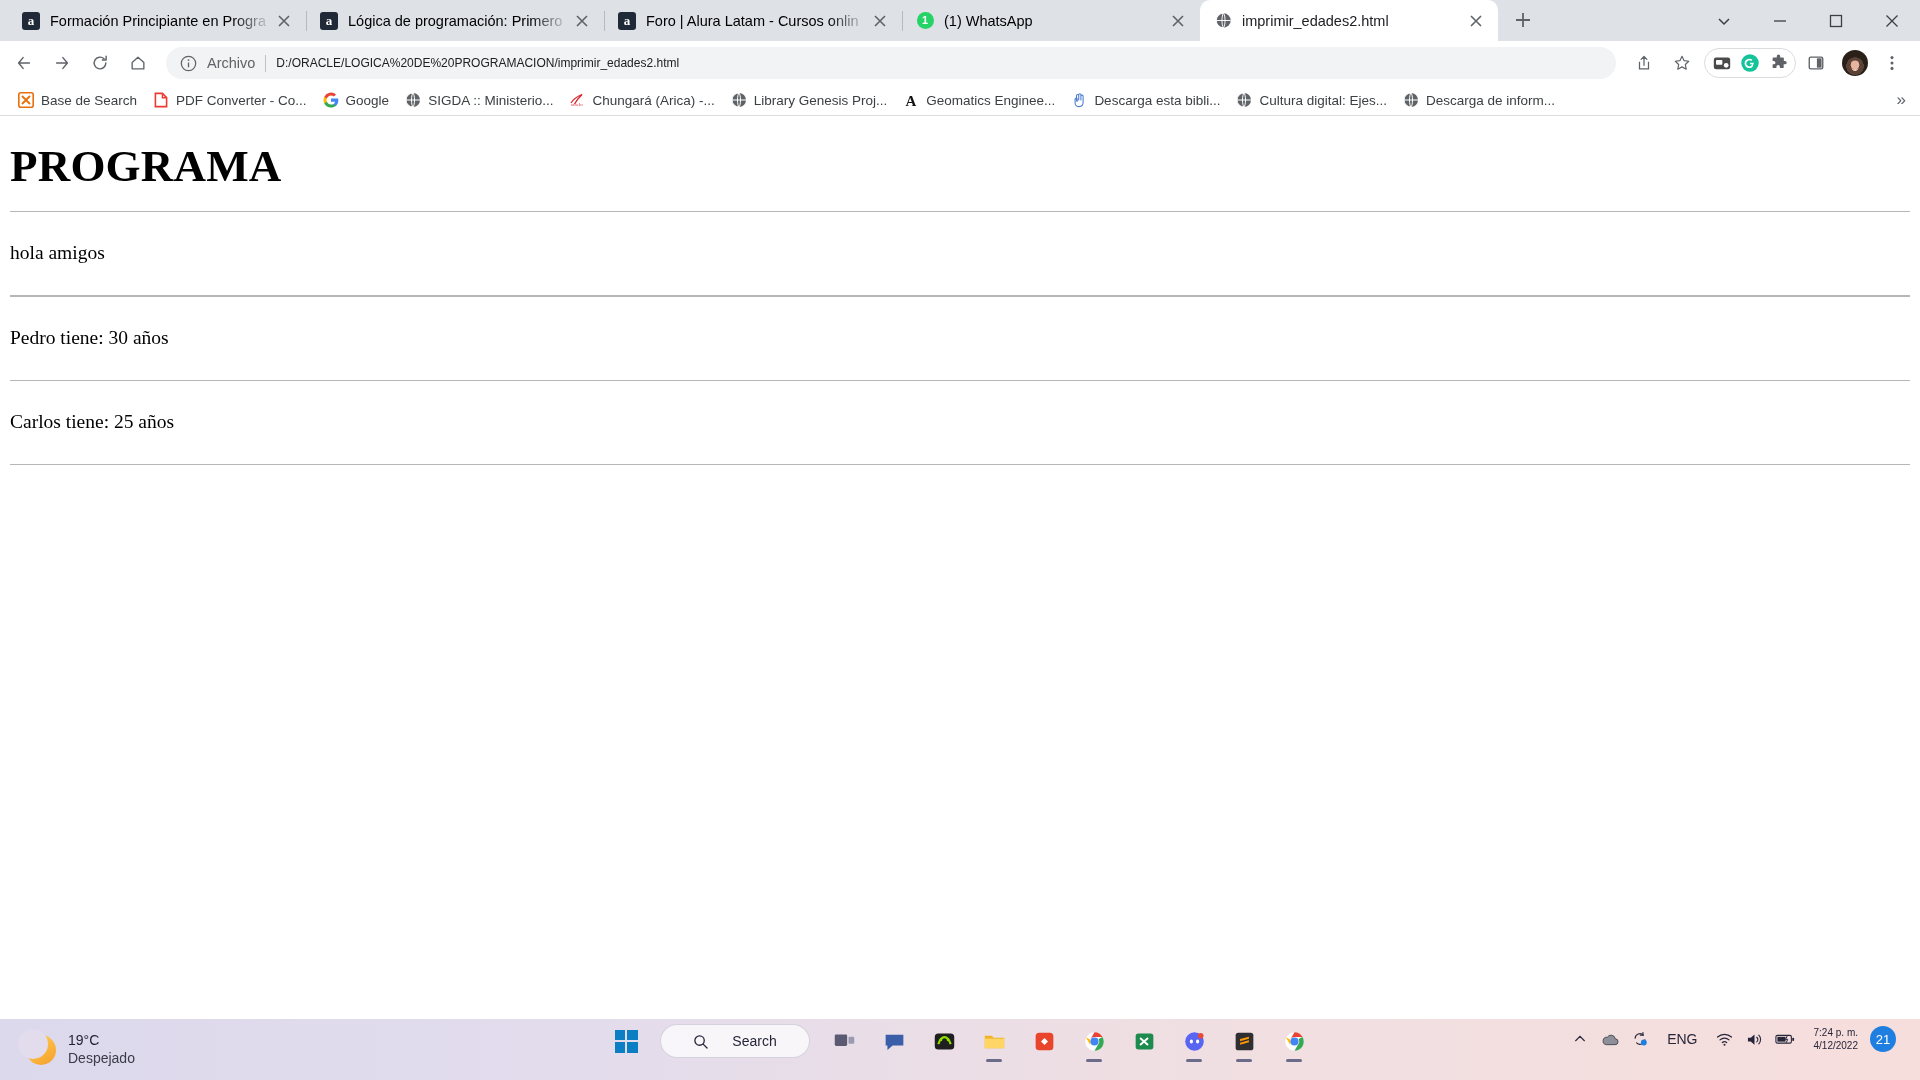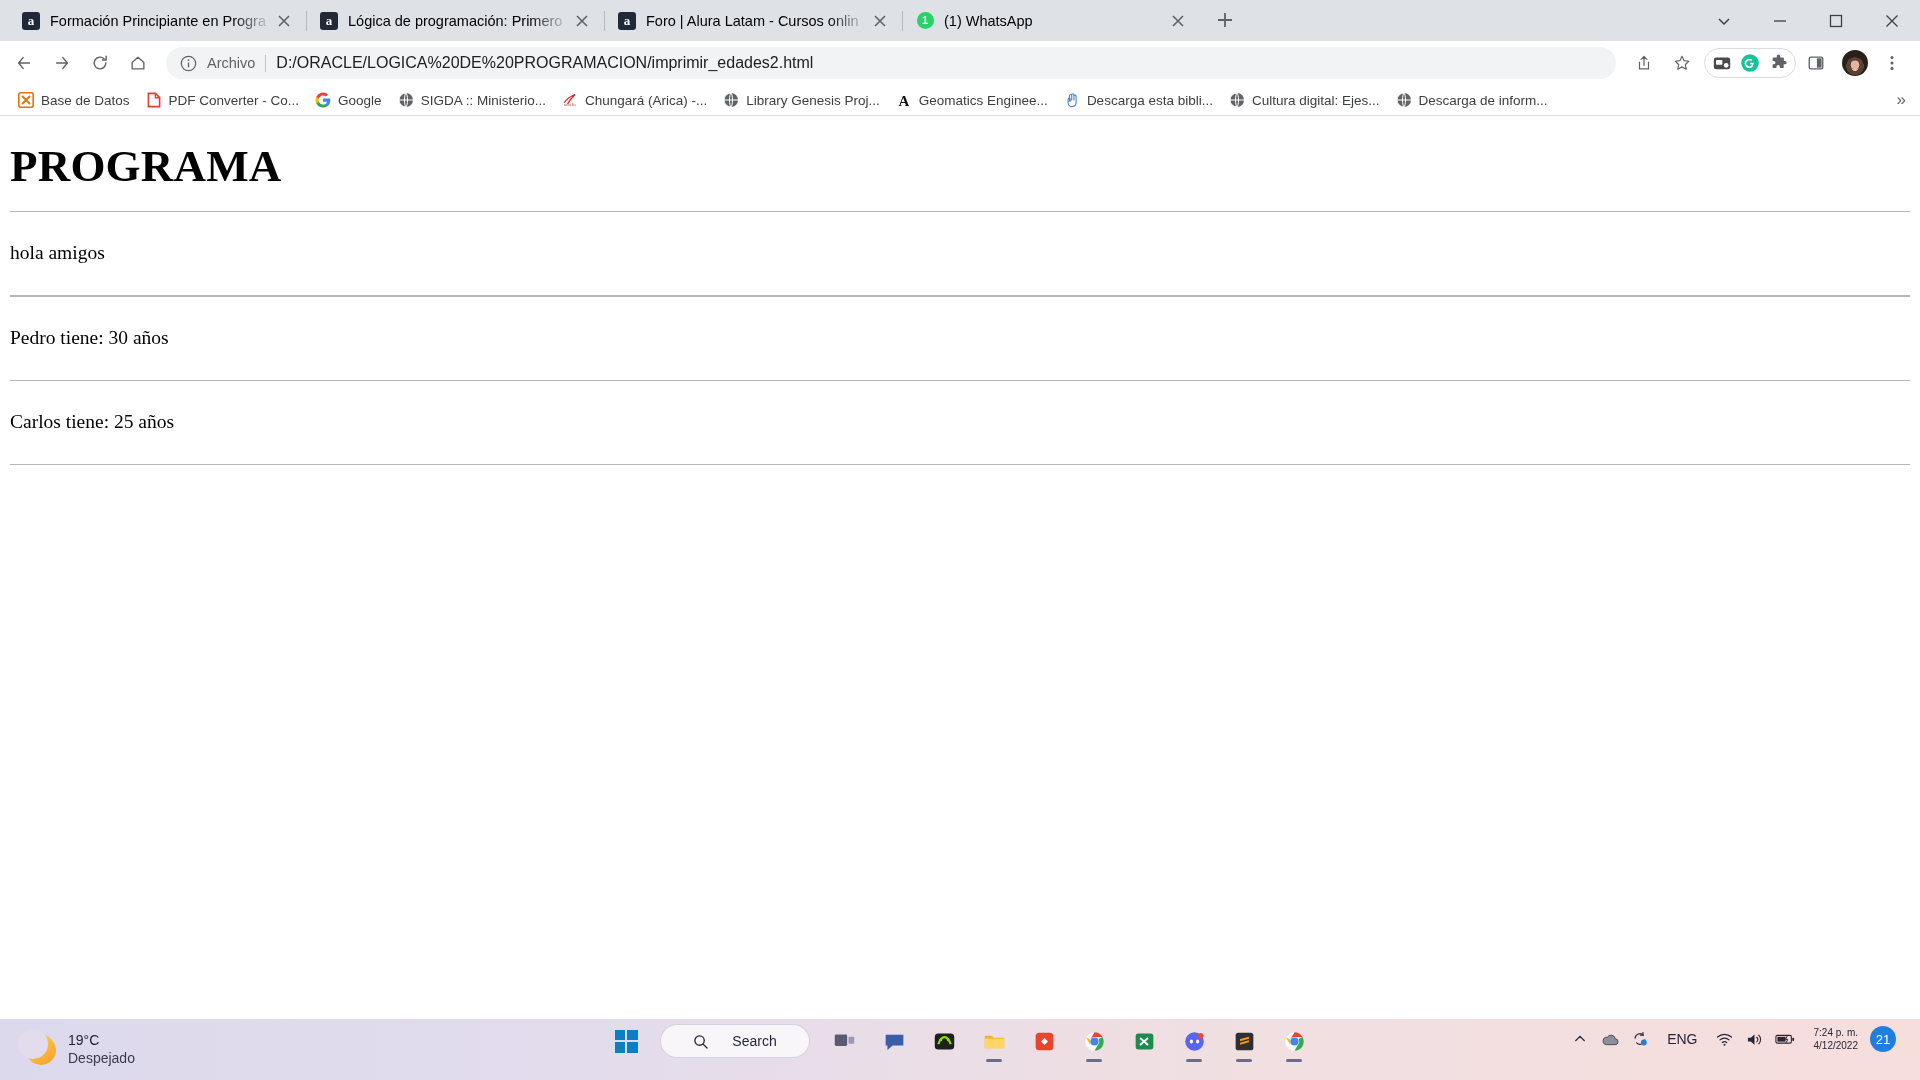--- a/index.html
+++ b/index.html
@@ -131,21 +131,21 @@
     border-radius: 16px;
     display: flex;
     align-items: center;
     padding: 4px 14px;
     margin: 0 8px;
     min-width: 0;
   }
   .omni-info { width: 17px; height: 17px; margin-right: 10px; color: #5f6368; flex:0 0 17px; }
   .omni-scheme { font-size: 14.5px; color: #5f6368; white-space: nowrap; }
   .omni-sep { width:1px; height:17px; background:#bdc1c6; margin: 0 10px; flex:0 0 1px; }
-  .omni-url { font-size: 16px; color: #202124; white-space: nowrap; overflow: hidden; }
+  .omni-url { font-size: 12px; color: #202124; white-space: nowrap; overflow: hidden; }
   .ext-pill {
     display: flex; align-items: center;
     border: 1px solid #dadce0;
     border-radius: 16px;
     height: 30px;
     padding: 0 4px;
     margin-left: 2px;
     gap: 2px;
   }
   .ext-ico { width: 26px; height: 26px; display:flex; align-items:center; justify-content:center; }
@@ -369,20 +369,34 @@
         <span class="fav-wa">1</span>
       </span>
       <span class="tab-title">(1) WhatsApp</span>
       <span class="tab-close">
         <svg viewBox="0 0 12 12">
             <path d="M1 1L11 11M11 1L1 11" stroke="currentColor" stroke-width="1.6" fill="none"></path>
           </svg>
       </span>
     </div>
 
+    <div class="tab active">
+      <span class="tab-favicon fav-globe">
+        <svg viewBox="0 0 20 20">
+            <circle cx="10" cy="10" r="8.5" fill="#5f6368"></circle>
+            <path d="M10 1.5a8.5 8.5 0 000 17M1.5 10h17M10 1.5c2.4 2.3 2.4 14.7 0 17M10 1.5C7.6 3.8 7.6 16.2 10 18.5" stroke="#fff" stroke-width="1.1" fill="none"></path>
+          </svg>
+      </span>
+      <span class="tab-title">imprimir_edades2.html</span>
+      <span class="tab-close">
+        <svg viewBox="0 0 12 12">
+            <path d="M1 1L11 11M11 1L1 11" stroke="currentColor" stroke-width="1.6" fill="none"></path>
+          </svg>
+      </span>
+    </div>
 
     <div class="newtab">
       <svg viewBox="0 0 16 16">
           <path d="M8 1v14M1 8h14" stroke="currentColor" stroke-width="1.8" fill="none"></path>
         </svg>
     </div>
 
     <div class="winctrls">
       <div class="winbtn caret">
         <svg viewBox="0 0 16 16">
@@ -496,21 +510,21 @@
 
   <div class="bookmarks">
 
     <div class="bm">
       <span class="bm-ico">
         <svg viewBox="0 0 16 16">
             <rect x="0.8" y="0.8" width="14.4" height="14.4" rx="2" fill="#fff" stroke="#e8700a" stroke-width="1.6"></rect>
             <path d="M4 4l8 8M12 4l-8 8" stroke="#e8700a" stroke-width="1.8"></path>
           </svg>
       </span>
-      <span class="bm-label">Base de Datos</span>
+      <span class="bm-label">Base de Search</span>
     </div>
 
     <div class="bm">
       <span class="bm-ico">
         <svg viewBox="0 0 16 16">
             <path d="M2.4 1.4h7l4.2 4.2v9h-11.2z" fill="#fff" stroke="#ee3b31" stroke-width="1.6"></path>
             <path d="M9.4 1.4v4.4h4.2" stroke="#ee3b31" stroke-width="1.4" fill="none"></path>
           </svg>
       </span>
       <span class="bm-label">PDF Converter - Co...</span>

